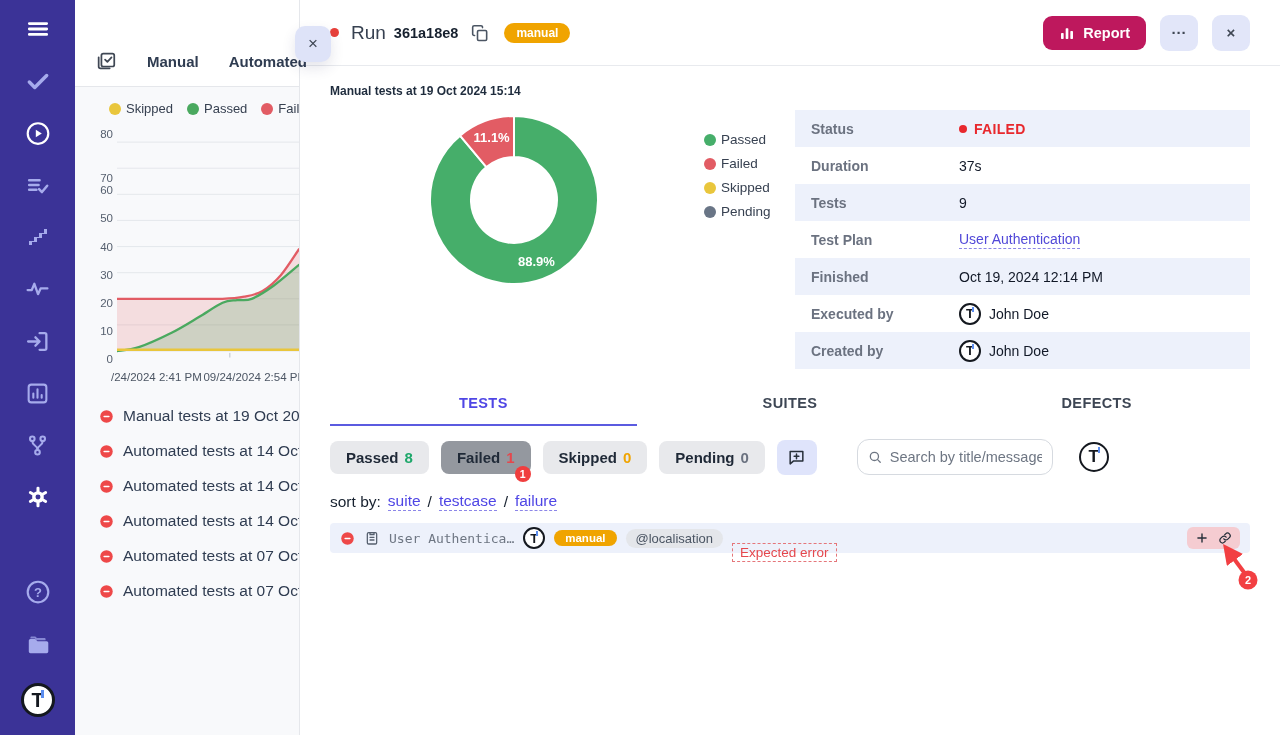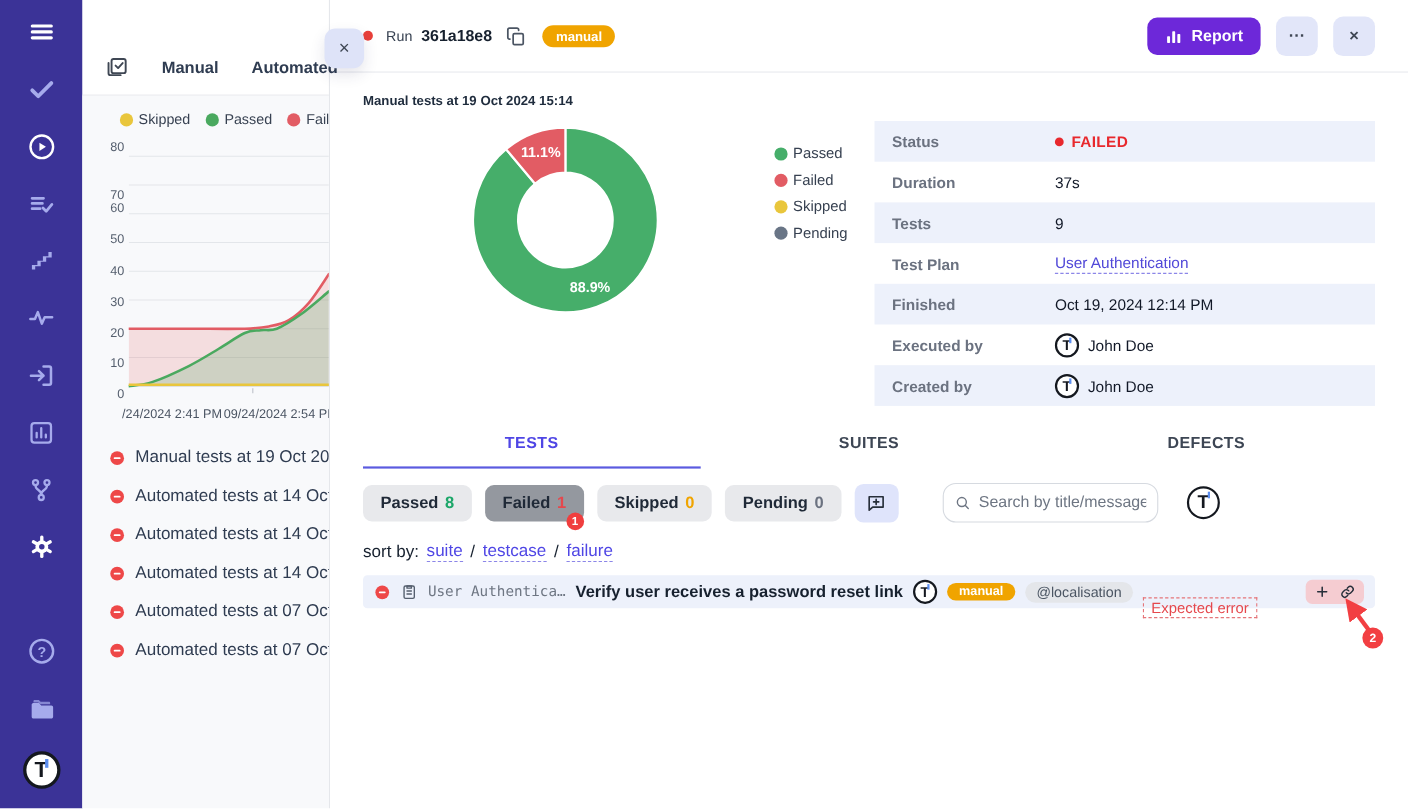--- a/index.html
+++ b/index.html
@@ -36,26 +36,26 @@
   .ylabels div { position:absolute; right:4px; font-size:11.5px; color:#555f6e; }
   .xlabels { display:flex; justify-content:space-between; margin:6px 0 0 24px; font-size:11.5px; color:#4b5563; white-space:nowrap; overflow:hidden; width:196px; }
   .runs { margin-top:24px; display:flex; flex-direction:column; gap:17px; padding-left:12px; }
   .run-item { display:flex; align-items:center; gap:9px; font-size:15.5px; color:#2f3c51; white-space:nowrap; overflow:hidden; cursor:pointer; flex-shrink:0; }
   .run-item svg { flex-shrink:0; }
 
   
   .main { flex:1; display:flex; flex-direction:column; min-width:0; }
   .topbar { height:66px; display:flex; align-items:center; gap:8px; padding:0 30px; border-bottom:1px solid #e8eaee; }
   .dot { width:9px; height:9px; border-radius:50%; background:#e8403a; flex-shrink:0; }
-  .run-word { font-size:13px; color:#374151; margin-left:4px; }
+  .run-word { font-size:19px; color:#374151; margin-left:4px; }
   .run-id { font-size:14.5px; font-weight:bold; color:#16202e; }
   .copy-btn { background:none; border:none; color:#4b5563; cursor:pointer; width:22px; height:22px; margin:0 4px; }
   .badge-manual { background:#f0a400; color:#fff; font-size:12px; font-weight:bold; padding:3px 12px; border-radius:12px; }
   .topbar-right { margin-left:auto; display:flex; gap:14px; align-items:center; }
-  .btn-report { display:flex; align-items:center; gap:8px; background:#6d28d9; color:#fff; border:none; border-radius:9px; padding:9px 16px; font-size:14.5px; font-weight:600; cursor:pointer; }
+  .btn-report { display:flex; align-items:center; gap:8px; background:#be185d; color:#fff; border:none; border-radius:9px; padding:9px 16px; font-size:14.5px; font-weight:600; cursor:pointer; }
   .btn-ghost { width:38px; height:36px; background:#e2e6f9; border:none; border-radius:9px; color:#3f4754; font-size:15px; font-weight:bold; cursor:pointer; }
 
   .content { padding:12px 30px 0; flex:1; }
   .page-title { font-size:12px; font-weight:bold; color:#1f2c3d; margin:6px 0 12px; }
   .summary { display:flex; align-items:flex-start; }
   .donut-box { margin-left:94px; }
   .donut-legend { margin-left:100px; margin-top:22px; display:flex; flex-direction:column; gap:9px; font-size:13.5px; color:#374151; }
   .info-table { margin-left:auto; width:455px; font-size:14px; }
   .info-row { display:flex; align-items:center; min-height:37px; padding:6px 16px; }
   .info-row:nth-child(odd) { background:#edf1fb; }
@@ -442,21 +442,20 @@
       <svg width="15" height="15" viewBox="0 0 24 24">
           <circle cx="12" cy="12" r="10" fill="#ee4848"></circle>
           <rect x="7" y="10.7" width="10" height="2.6" rx="1.3" fill="#fff"></rect>
         </svg>
       <svg width="16" height="16" viewBox="0 0 24 24" stroke="#555f6e" stroke-width="1.9" fill="none" stroke-linecap="round" stroke-linejoin="round">
           <rect x="5" y="4" width="14" height="17" rx="2"></rect>
           <path d="M9 4h6v3H9z"></path>
           <path d="M9 11h6M9 15h6"></path>
         </svg>
       <span class="suite-name">User Authentica…</span>
-      <span class="test-title">Verify user receives a password reset link</span>
       <span class="tlogo small">T</span>
       <span class="badge-manual small">manual</span>
       <span class="tag-pill">@localisation</span>
       <span class="error-pill">Expected error</span>
       <span class="row-actions">
         <span class="act">
           <svg width="14" height="14" viewBox="0 0 24 24" stroke="currentColor" stroke-width="2.4" fill="none" stroke-linecap="round">
               <path d="M12 5v14M5 12h14"></path>
             </svg>
         </span>

